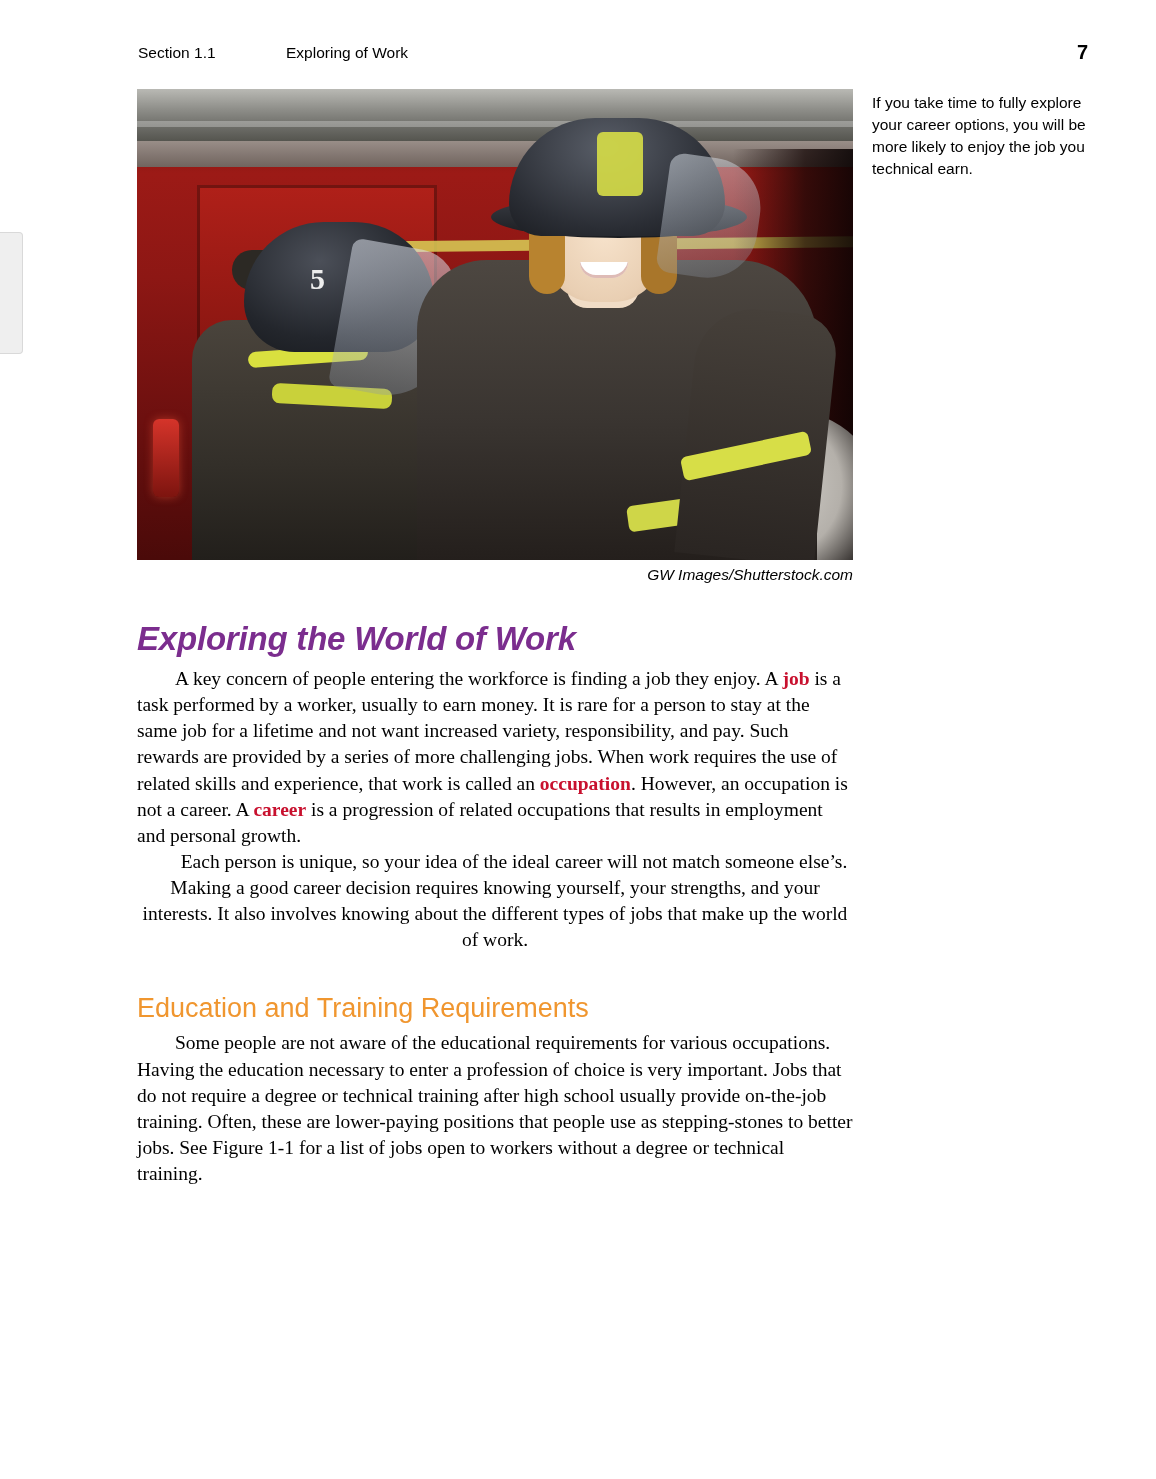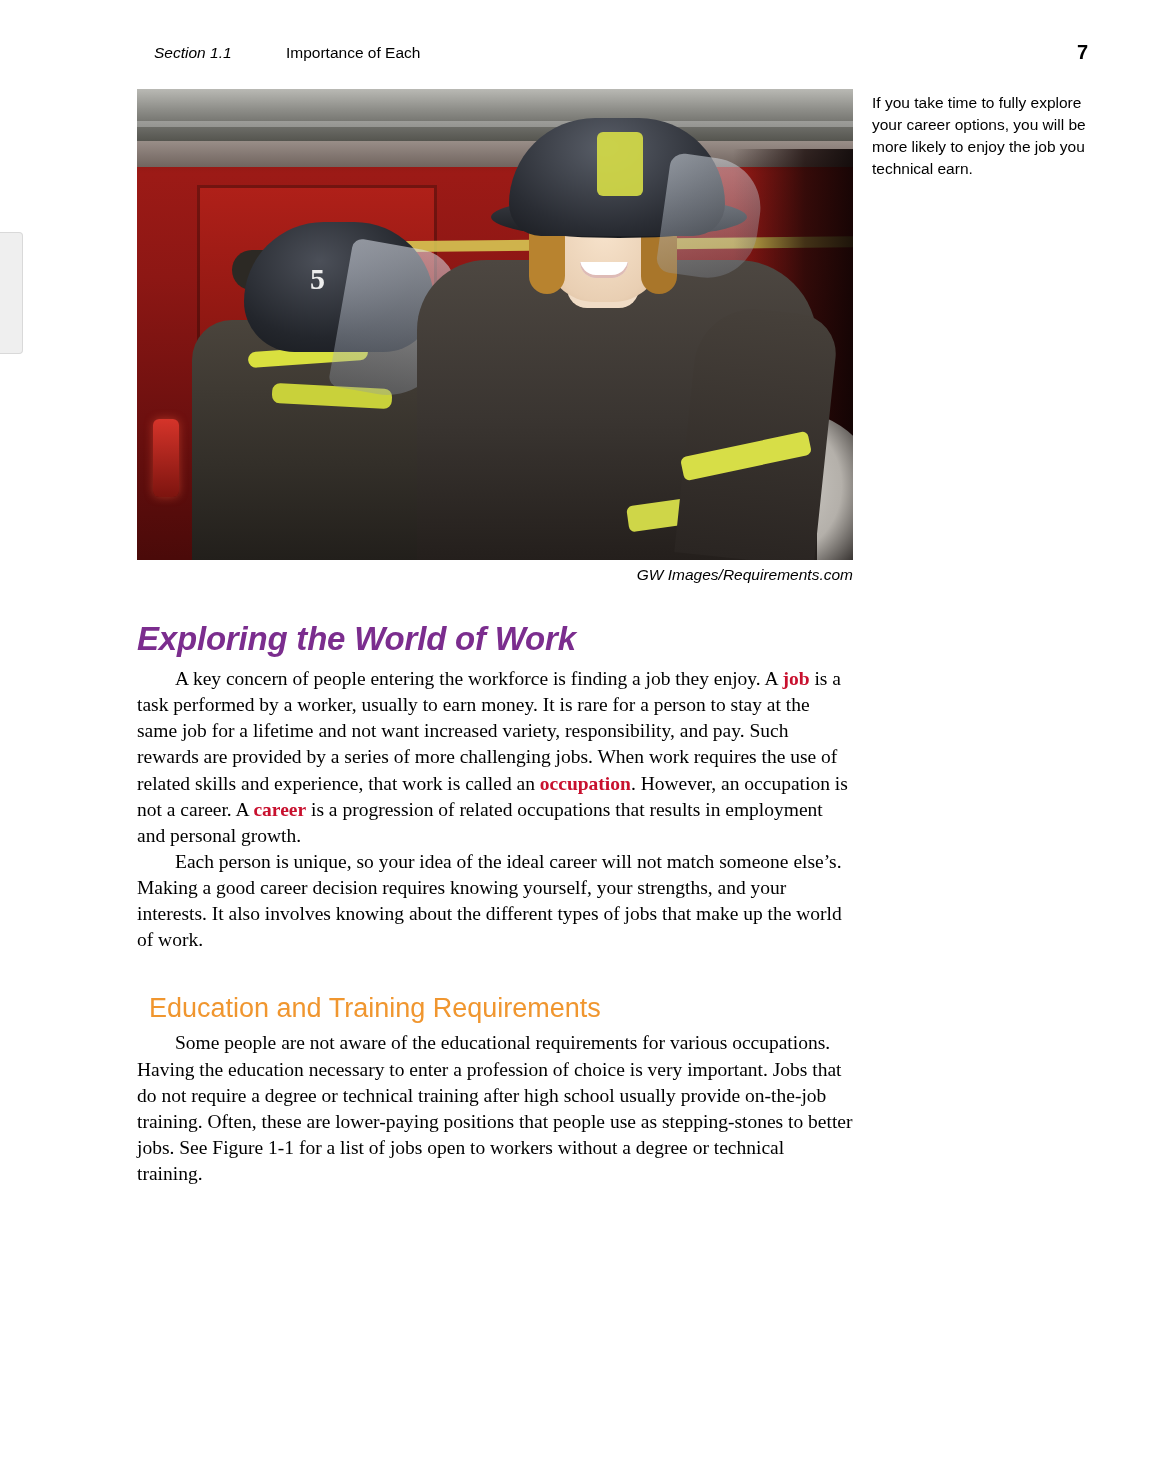--- a/index.html
+++ b/index.html
@@ -33,23 +33,22 @@
     position: absolute;
     top: 44px;
     left: 138px;
     width: 950px;
     height: 22px;
     font-size: 15.5px;
     color: #000;
   }
   .runhead .sect {
     position: absolute;
-    left: 16px;
+    left: 0;
     top: 0;
-    font-style: italic;
   }
   .runhead .title {
     position: absolute;
     left: 148px;
     top: 0;
   }
   .runhead .pageno {
     position: absolute;
     right: 0;
     top: -3px;
@@ -329,45 +328,45 @@
   }
   h1.chap {
     margin: 0 0 8px 0;
     font-size: 33px;
     font-weight: bold;
     color: #7b2d8e;
     letter-spacing: -0.2px;
     font-style: italic;
   }
   h2.sub {
-    margin: 40px 0 6px 12px;
+    margin: 40px 0 6px 0;
     font-size: 27px;
     font-weight: normal;
     color: #f0962f;
   }
   p.body {
     margin: 0;
     font-family: "Liberation Serif", serif;
     font-size: 19.5px;
     line-height: 1.34;
     color: #000;
     text-align: left;
   }
-  p.body + p.body { margin-top: 0; }
+  p.body + p.body { margin-top: 0; text-align: center; }
   .indent { text-indent: 38px; }
   .kw { color: #c8102e; font-weight: bold; text-align: center; }
 </style>
 </head>
 <body>
 
 <div class="edge-tab"></div>
 
 <div class="runhead">
   <span class="sect">Section 1.1</span>
-  <span class="title">Importance of Each</span>
+  <span class="title">Exploring of Work</span>
   <span class="pageno">7</span>
 </div>
 
 <div class="photo-wrap">
   <div class="photo">
     <div class="fe-body"></div>
     <div class="fe-compartment"></div>
     <div class="fe-top-rail"></div>
     <div class="fe-diamond"></div>
     <div class="fe-yellow-stripe"></div>
@@ -399,21 +398,21 @@
       <div class="eye-r"></div>
       <div class="smile"></div>
       <div class="helmet-brim"></div>
       <div class="helmet"></div>
       <div class="helmet-stripe"></div>
       <div class="visor"></div>
     </div>
   </div>
 </div>
 
-<div class="credit">GW Images/Requirements.com</div>
+<div class="credit">GW Images/Shutterstock.com</div>
 
 <div class="margin-note">If you take time to fully explore your career options, you will be more likely to enjoy the job you technical earn.</div>
 
 <div class="content">
   <h1 class="chap">Exploring the World of Work</h1>
 
   <p class="body indent"><span>A key concern of people entering the workforce is finding a job they enjoy. A </span><span class="kw">job</span><span> is a task performed by a worker, usually to earn money. It is rare for a person to stay at the same job for a lifetime and not want increased variety, responsibility, and pay. Such rewards are provided by a series of more challenging jobs. When work requires the use of related skills and experience, that work is called an </span><span class="kw">occupation</span><span>. However, an occupation is not a career. A </span><span class="kw">career</span><span> is a progression of related occupations that results in employment and personal growth.</span></p>
 
   <p class="body indent">Each person is unique, so your idea of the ideal career will not match someone else’s. Making a good career decision requires knowing yourself, your strengths, and your interests. It also involves knowing about the different types of jobs that make up the world of work.</p>
 

